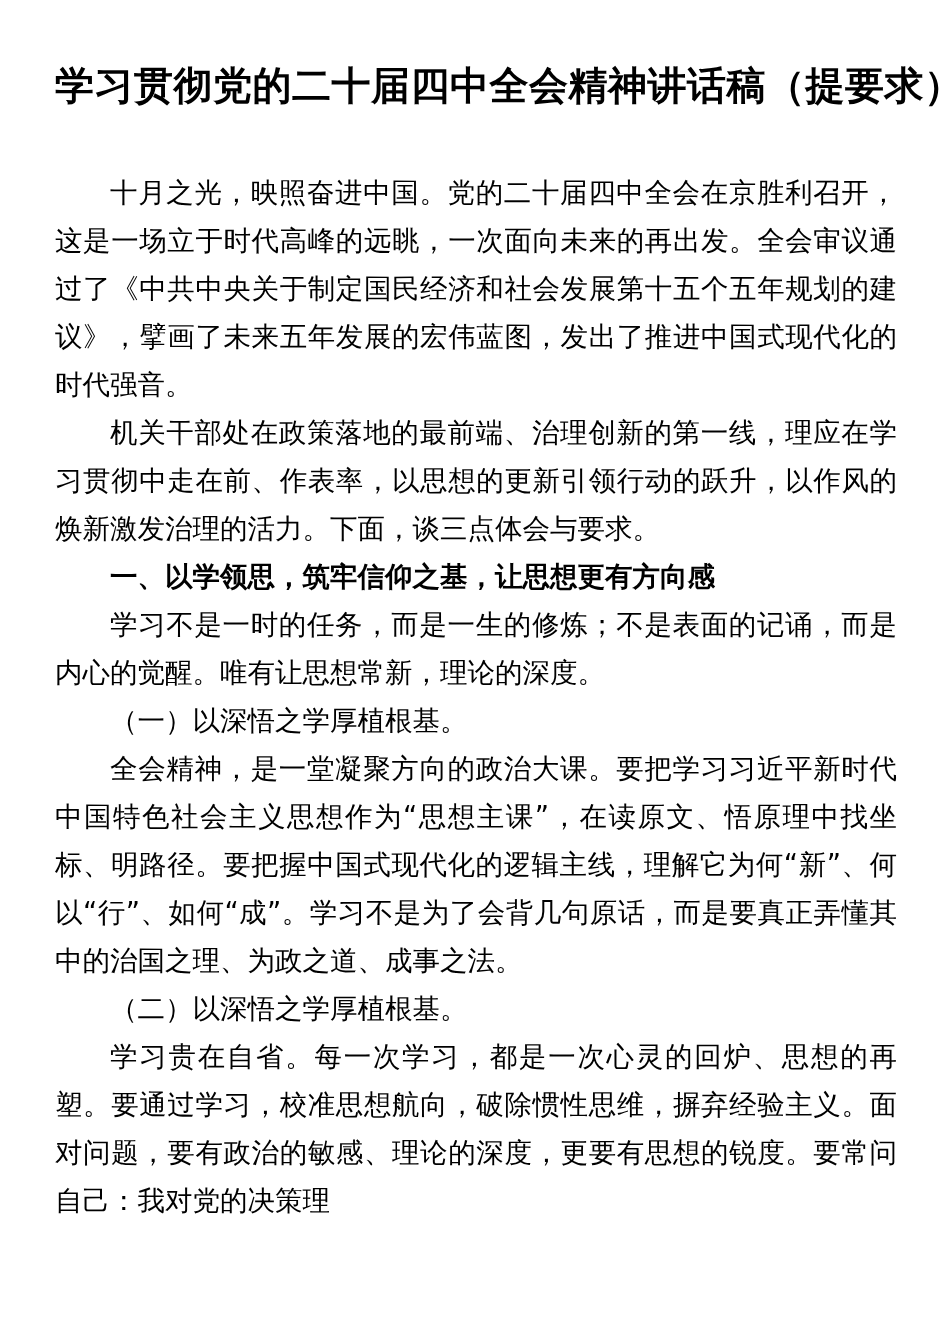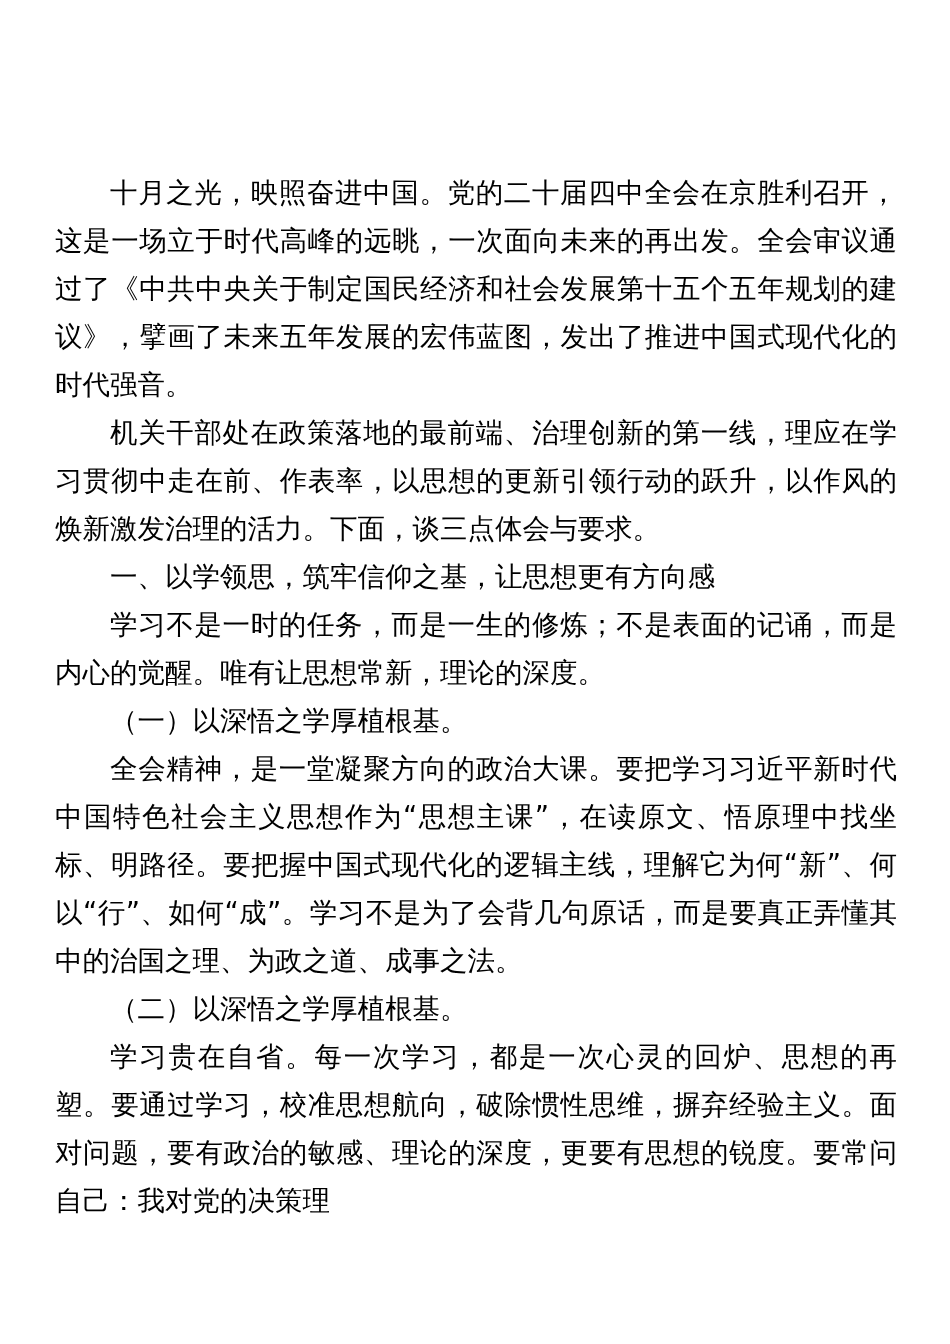--- a/index.html
+++ b/index.html
@@ -62,32 +62,33 @@
   p.indent {
     text-indent: 2em;
   }
 
   p.noindent {
     text-indent: 0;
   }
 
   p.heading-1 {
     text-indent: 2em;
-    font-weight: 400;
+    font-weight: 700;
   }
 
   p.subheading {
     text-indent: 2em;
   }
 </style>
 </head>
 <body>
 
 <div class="page">
 
+  <div class="doc-title">学习贯彻党的二十届四中全会精神讲话稿（提要求）</div>
 
   <div class="body-block">
 
 
     <p class="para indent">十月之光，映照奋进中国。党的二十届四中全会在京胜利召开，这是一场立于时代高峰的远眺，一次面向未来的再出发。全会审议通过了《中共中央关于制定国民经济和社会发展第十五个五年规划的建议》，擘画了未来五年发展的宏伟蓝图，发出了推进中国式现代化的时代强音。</p>
 
     <p class="para indent">机关干部处在政策落地的最前端、治理创新的第一线，理应在学习贯彻中走在前、作表率，以思想的更新引领行动的跃升，以作风的焕新激发治理的活力。下面，谈三点体会与要求。</p>
 
     <p class="para heading-1">一、以学领思，筑牢信仰之基，让思想更有方向感</p>
 

